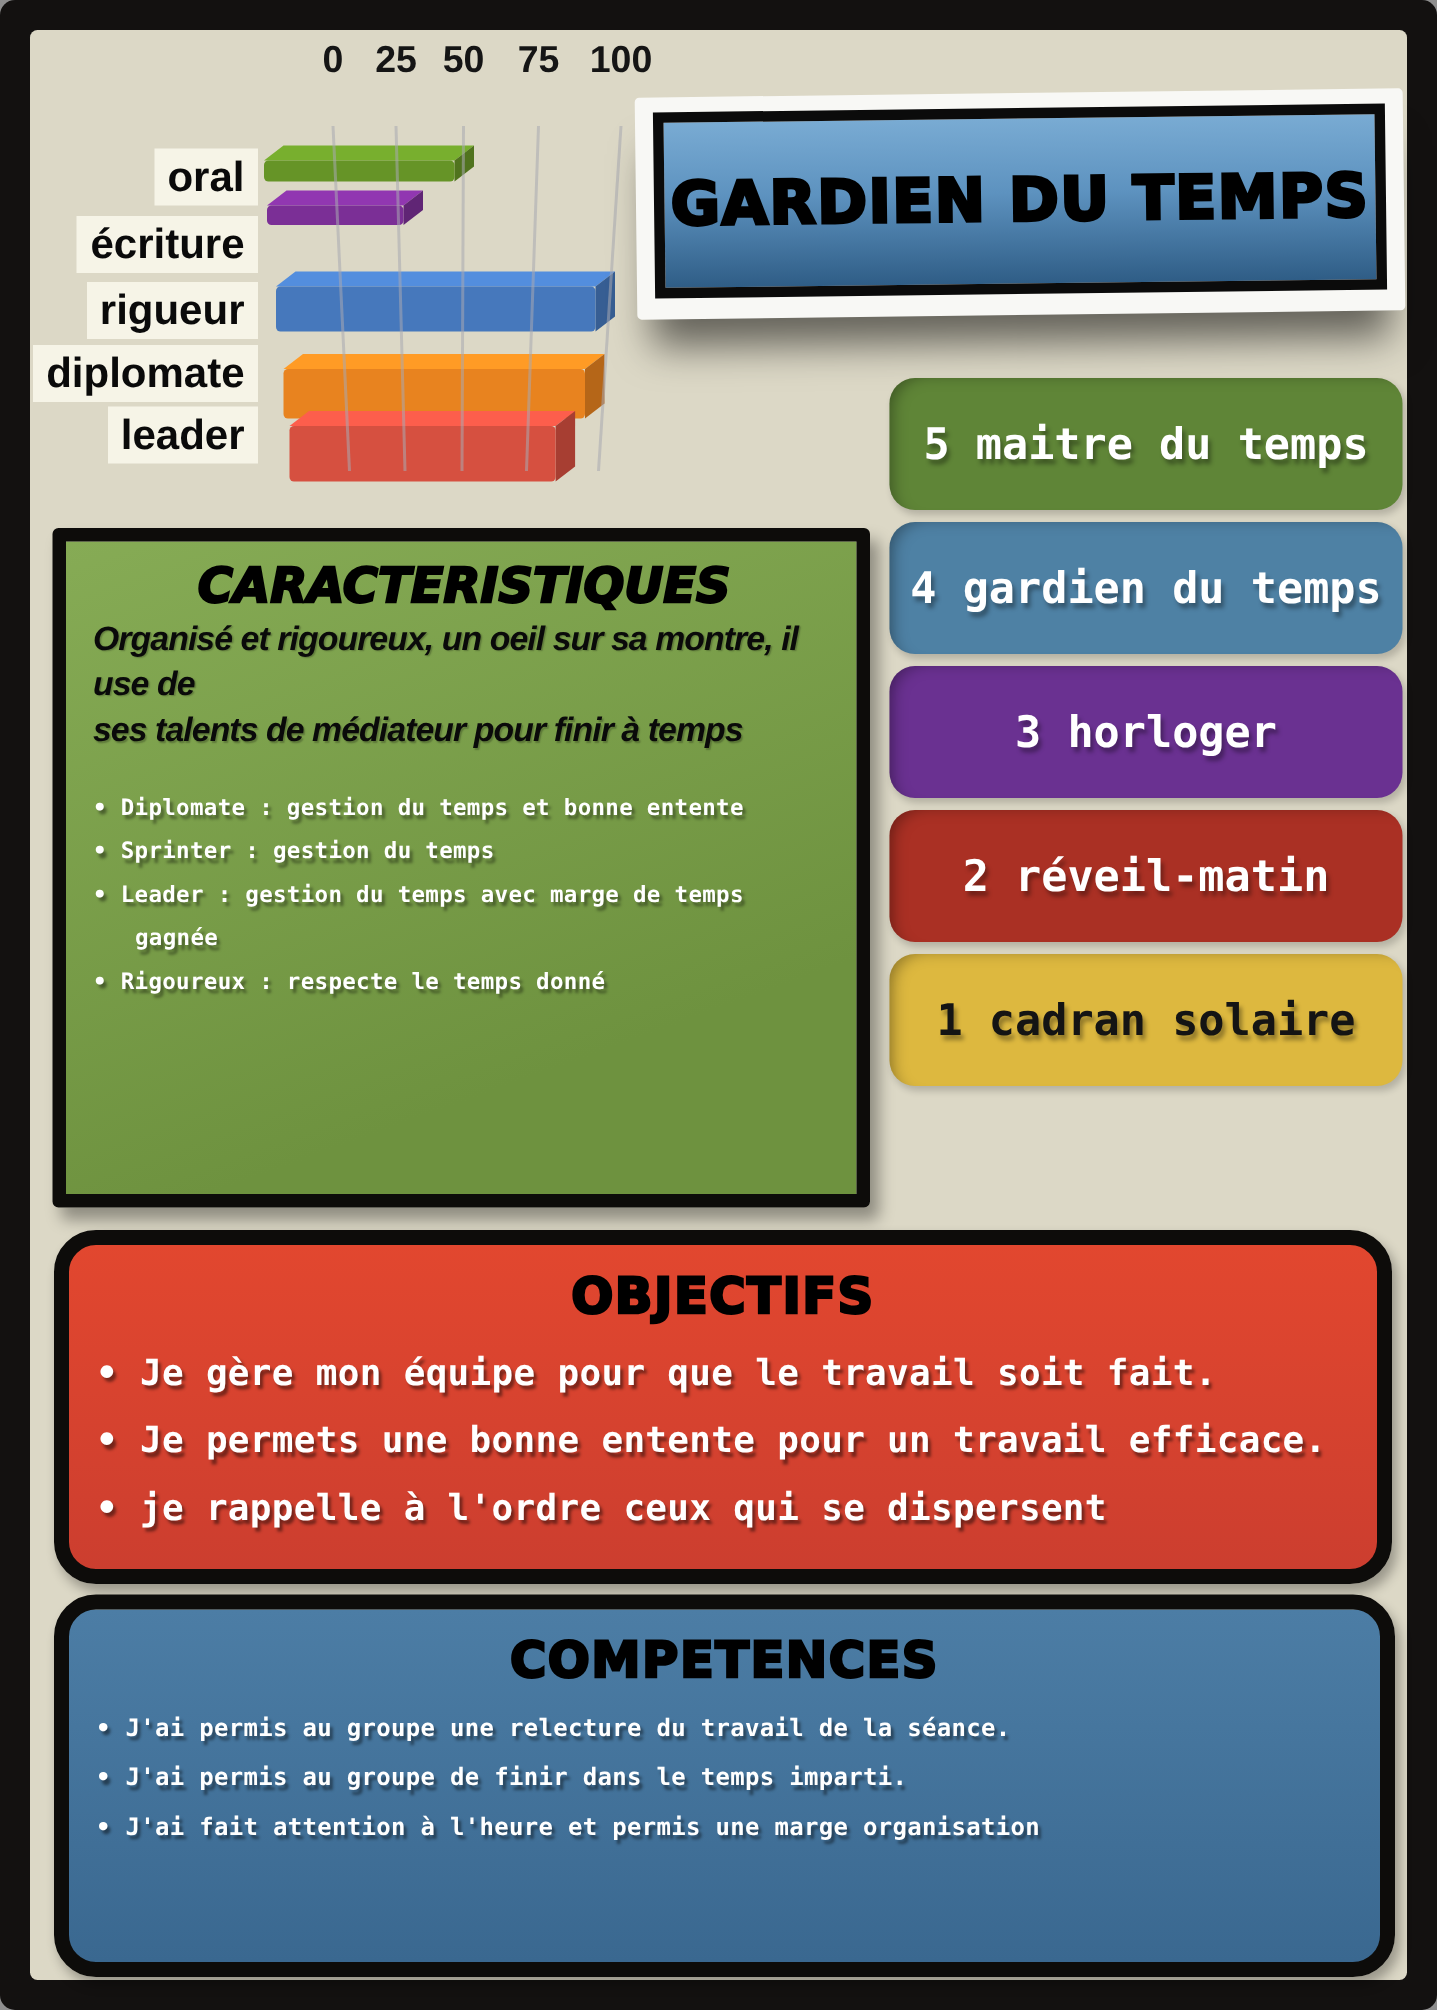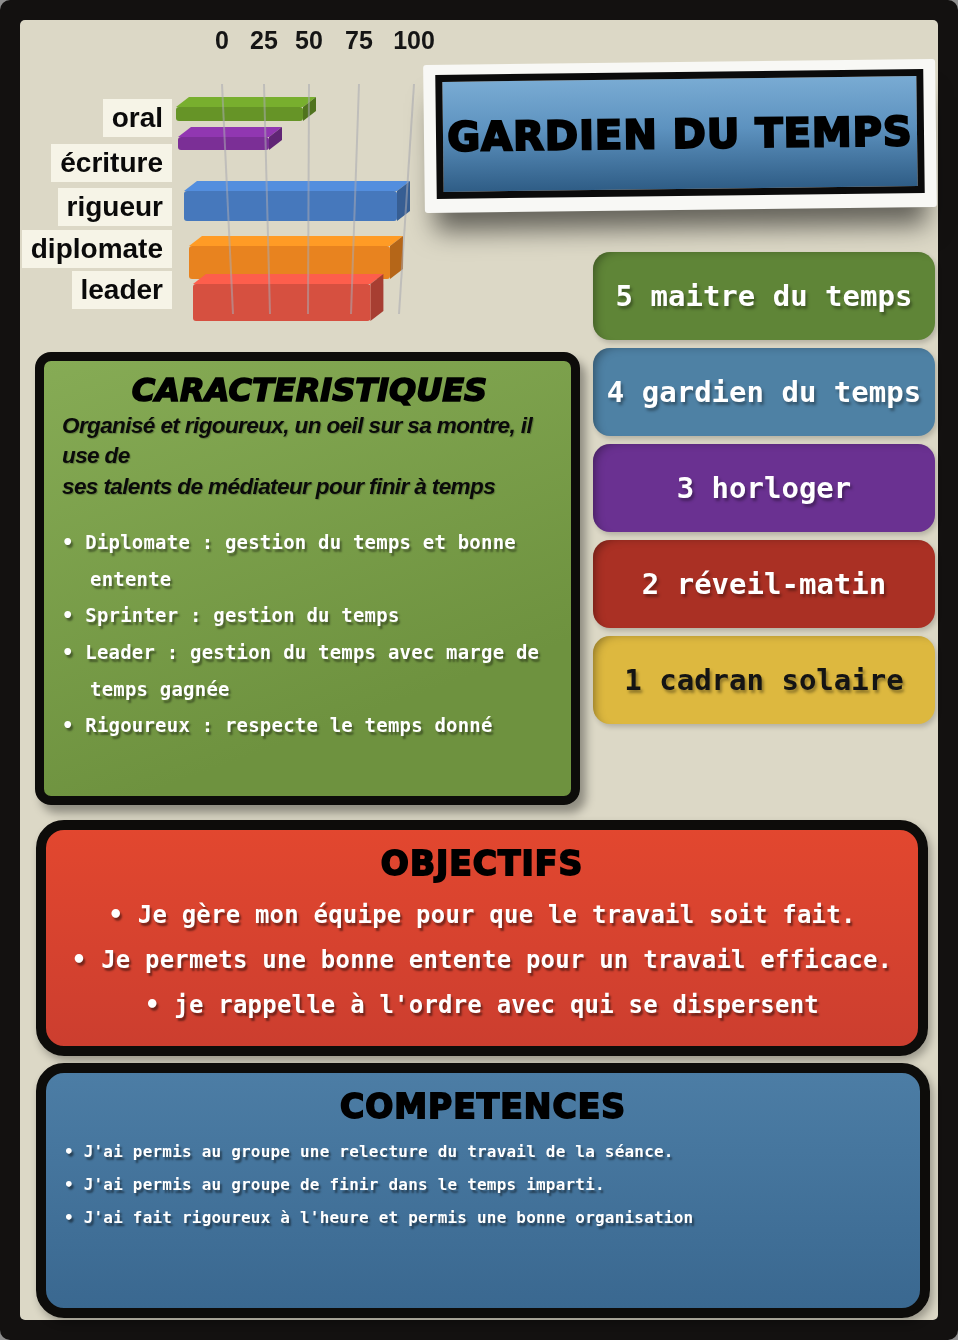--- a/index.html
+++ b/index.html
@@ -26,44 +26,44 @@
   
   .levels{position:absolute;left:593px;top:252px;width:342px;display:flex;flex-direction:column;gap:8px;}
   .level-pill{height:88px;border-radius:17px;display:flex;align-items:center;justify-content:center;
               font-family:"DejaVu Sans Mono",monospace;font-weight:bold;font-size:29px;
               text-shadow:2px 3px 3px rgba(0,0,0,0.35);white-space:nowrap;
               box-shadow:inset 8px 4px 10px -6px rgba(0,0,0,0.35),2px 3px 5px rgba(0,0,0,0.18);}
 
   
   .carac{position:absolute;left:35px;top:352px;width:545px;height:453px;box-sizing:border-box;
          background:linear-gradient(160deg,#86ab55 0%,#6e923f 75%);
-         border:9px solid #0d0c0a;border-radius:16px;box-shadow:6px 8px 10px rgba(0,0,0,0.35);
+         border:9px solid #0d0c0a;border-radius:4px;box-shadow:6px 8px 10px rgba(0,0,0,0.35);
          padding:6px 14px 0 18px;}
   .carac h2{margin:4px 0 2px;text-align:center;font-family:"DejaVu Sans",sans-serif;font-style:italic;
             font-weight:bold;font-size:32px;color:#000;-webkit-text-stroke:1.6px #000;}
   .carac .intro{text-align:left;font-weight:bold;font-size:22.5px;line-height:1.35;color:#0a0a0a;
                 letter-spacing:-0.6px;text-shadow:1px 1px 1px rgba(0,0,0,0.25);font-style:italic;}
   .carac ul{list-style:none;margin:22px 0 0;padding:0;}
-  .carac li{font-family:"DejaVu Sans Mono",monospace;font-weight:bold;font-size:19px;color:#fff;
+  .carac li{font-family:"DejaVu Sans Mono",monospace;font-weight:bold;font-size:15px;color:#fff;
             line-height:1.93;letter-spacing:0.2px;padding-left:28px;text-indent:-28px;
             text-shadow:2px 3px 2px rgba(0,0,0,0.4);}
   .carac li::before{content:"• ";}
 
   
   .bigbox{position:absolute;box-sizing:border-box;border:10px solid #0d0c0a;border-radius:28px;
           box-shadow:3px 5px 8px rgba(0,0,0,0.3);padding:8px 18px 0 18px;}
   .obj{left:36px;top:820px;width:892px;height:236px;background:linear-gradient(180deg,#e2472f,#cc3e2f);}
   .comp{left:36px;top:1063px;width:894px;height:255px;background:linear-gradient(180deg,#4c7da5,#3a6890);}
   .bigbox h2{margin:6px 0 4px;text-align:center;font-family:"DejaVu Sans",sans-serif;font-weight:bold;
              font-size:33px;color:#000;-webkit-text-stroke:1.8px #000;letter-spacing:1px;}
   .bigbox ul{list-style:none;margin:10px 0 0;padding:0;}
   .bigbox li{font-family:"DejaVu Sans Mono",monospace;font-weight:bold;color:#fff;letter-spacing:0.2px;
              padding-left:30px;text-indent:-30px;text-shadow:2px 3px 2px rgba(0,0,0,0.45);}
   .bigbox li::before{content:"• ";}
-  .obj li{font-size:24px;line-height:1.88;text-align:center;}
+  .obj li{font-size:24px;line-height:1.88;}
   .comp li{font-size:16px;line-height:2.05;}
 </style>
 </head>
 <body>
 
 <div class="poster">
   <div class="paper"></div>
 
   <div id="chart-area">
     <svg id="bar3d" style="position:absolute;left:0;top:0" width="470" height="340" viewBox="0 0 470 340">
@@ -150,26 +150,26 @@
         <li>Rigoureux : respecte le temps donné</li>
       </ul>
   </div>
 
   <div class="bigbox obj">
     <h2>OBJECTIFS</h2>
     <ul>
 
     <li>Je gère mon équipe pour que le travail soit fait.</li>
         <li>Je permets une bonne entente pour un travail efficace.</li>
-        <li>je rappelle à l'ordre avec qui se dispersent</li>
+        <li>je rappelle à l'ordre ceux qui se dispersent</li>
       </ul>
   </div>
 
   <div class="bigbox comp">
     <h2>COMPETENCES</h2>
     <ul>
 
     <li>J'ai permis au groupe une relecture du travail de la séance.</li>
         <li>J'ai permis au groupe de finir dans le temps imparti.</li>
-        <li>J'ai fait rigoureux à l'heure et permis une bonne organisation</li>
+        <li>J'ai fait attention à l'heure et permis une marge organisation</li>
       </ul>
   </div>
 </div>
 
 </body></html>

